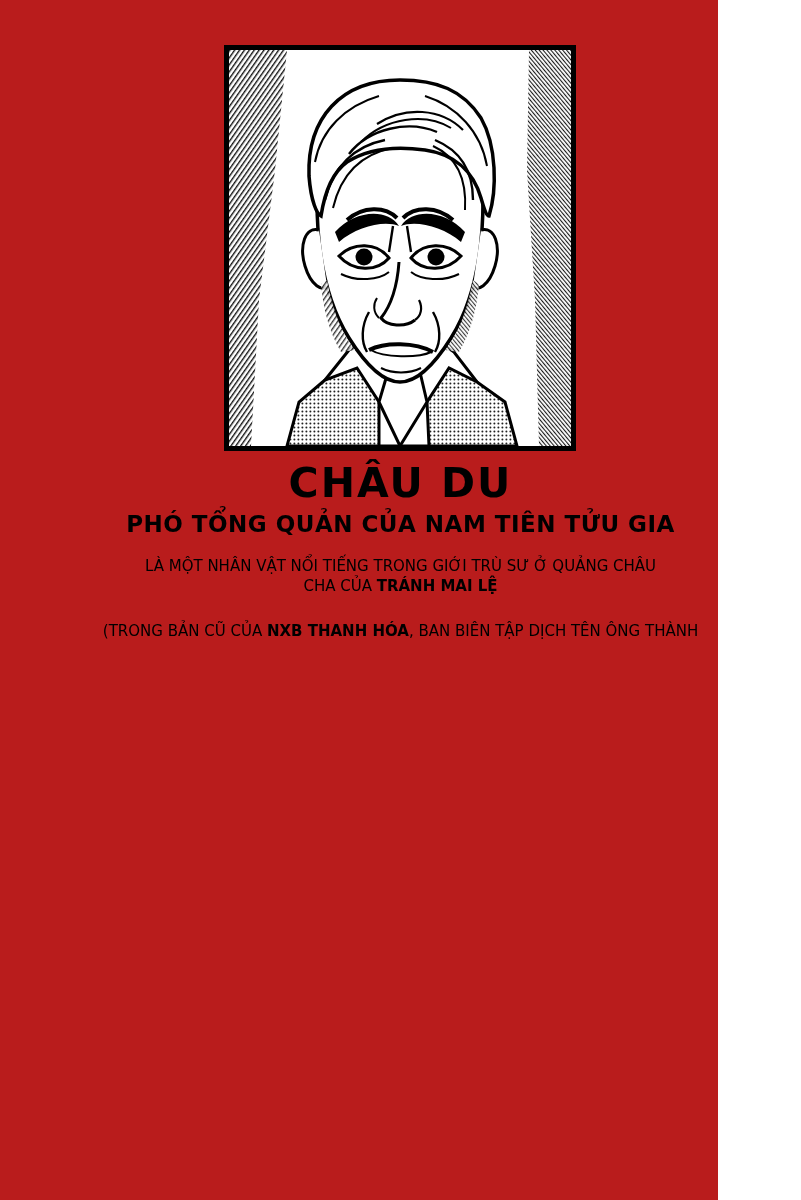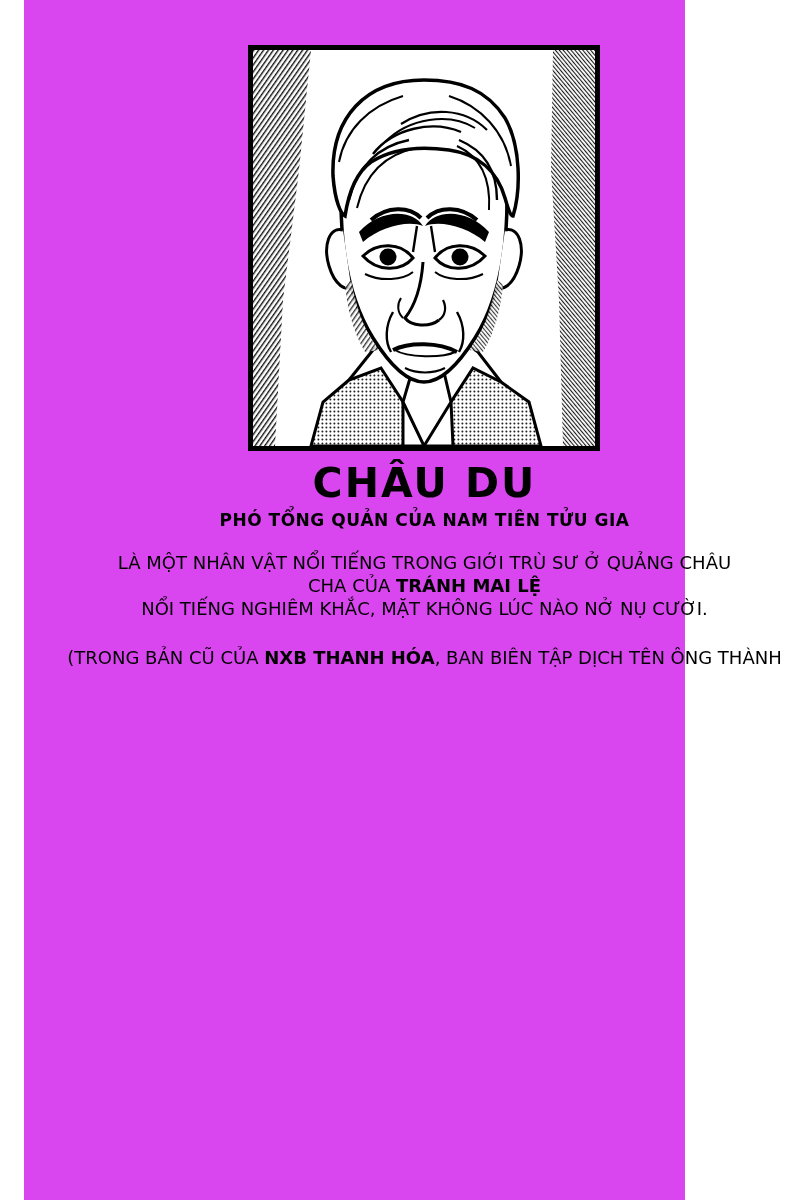--- a/index.html
+++ b/index.html
@@ -9,24 +9,23 @@
   }
   body {
     width: 801px;
     height: 1200px;
     font-family: "Liberation Sans", sans-serif;
     color: #000000;
     overflow: hidden;
   }
   .page {
     position: relative;
-    width: 661px;
+    width: 718px;
     height: 1200px;
-    background: #d946ef;
-    margin-left: 24px;
+    background: #b91c1c;
   }
 
   
   .portrait-wrap {
     position: absolute;
     left: 224px;
     top: 45px;
     width: 352px;
     height: 406px;
     border: 5px solid #000;
@@ -50,29 +49,29 @@
   }
   .char-name {
     font-size: 41px;
     font-weight: bold;
     letter-spacing: 2px;
     line-height: 1.05;
     margin: 0 0 6px 0;
     font-family: "DejaVu Sans", sans-serif;
   }
   .char-role {
-    font-size: 17px;
+    font-size: 23px;
     font-weight: bold;
     letter-spacing: 0.5px;
     line-height: 1.15;
     margin: 0 0 20px 0;
     font-family: "DejaVu Sans", sans-serif;
   }
   .para {
-    font-size: 18px;
+    font-size: 15px;
     line-height: 1.28;
     margin: 0;
     font-family: "DejaVu Sans", sans-serif;
   }
   .para.block-2 {
     margin-top: 26px;
   }
   .para .em {
     font-weight: bold;
   }
@@ -186,21 +185,20 @@
     </div>
   </div>
 
   <div class="caption">
     <h1 class="char-name">CHÂU DU</h1>
     <h2 class="char-role">PHÓ TỔNG QUẢN CỦA NAM TIÊN TỬU GIA</h2>
 
     <p class="para block-1">
       <span class="line">LÀ MỘT NHÂN VẬT NỔI TIẾNG TRONG GIỚI TRÙ SƯ Ở QUẢNG CHÂU</span>
       <span class="line"><span>CHA CỦA </span><span class="em">TRÁNH MAI LỆ</span></span>
-      <span class="line">NỔI TIẾNG NGHIÊM KHẮC, MẶT KHÔNG LÚC NÀO NỞ NỤ CƯỜI.</span>
     </p>
 
     <p class="para block-2">
       <span class="line"><span>(TRONG BẢN CŨ CỦA </span><span class="em">NXB THANH HÓA</span><span>, BAN BIÊN TẬP DỊCH TÊN ÔNG THÀNH</span></span>
     </p>
   </div>
 
 </div>
 
 </body></html>

